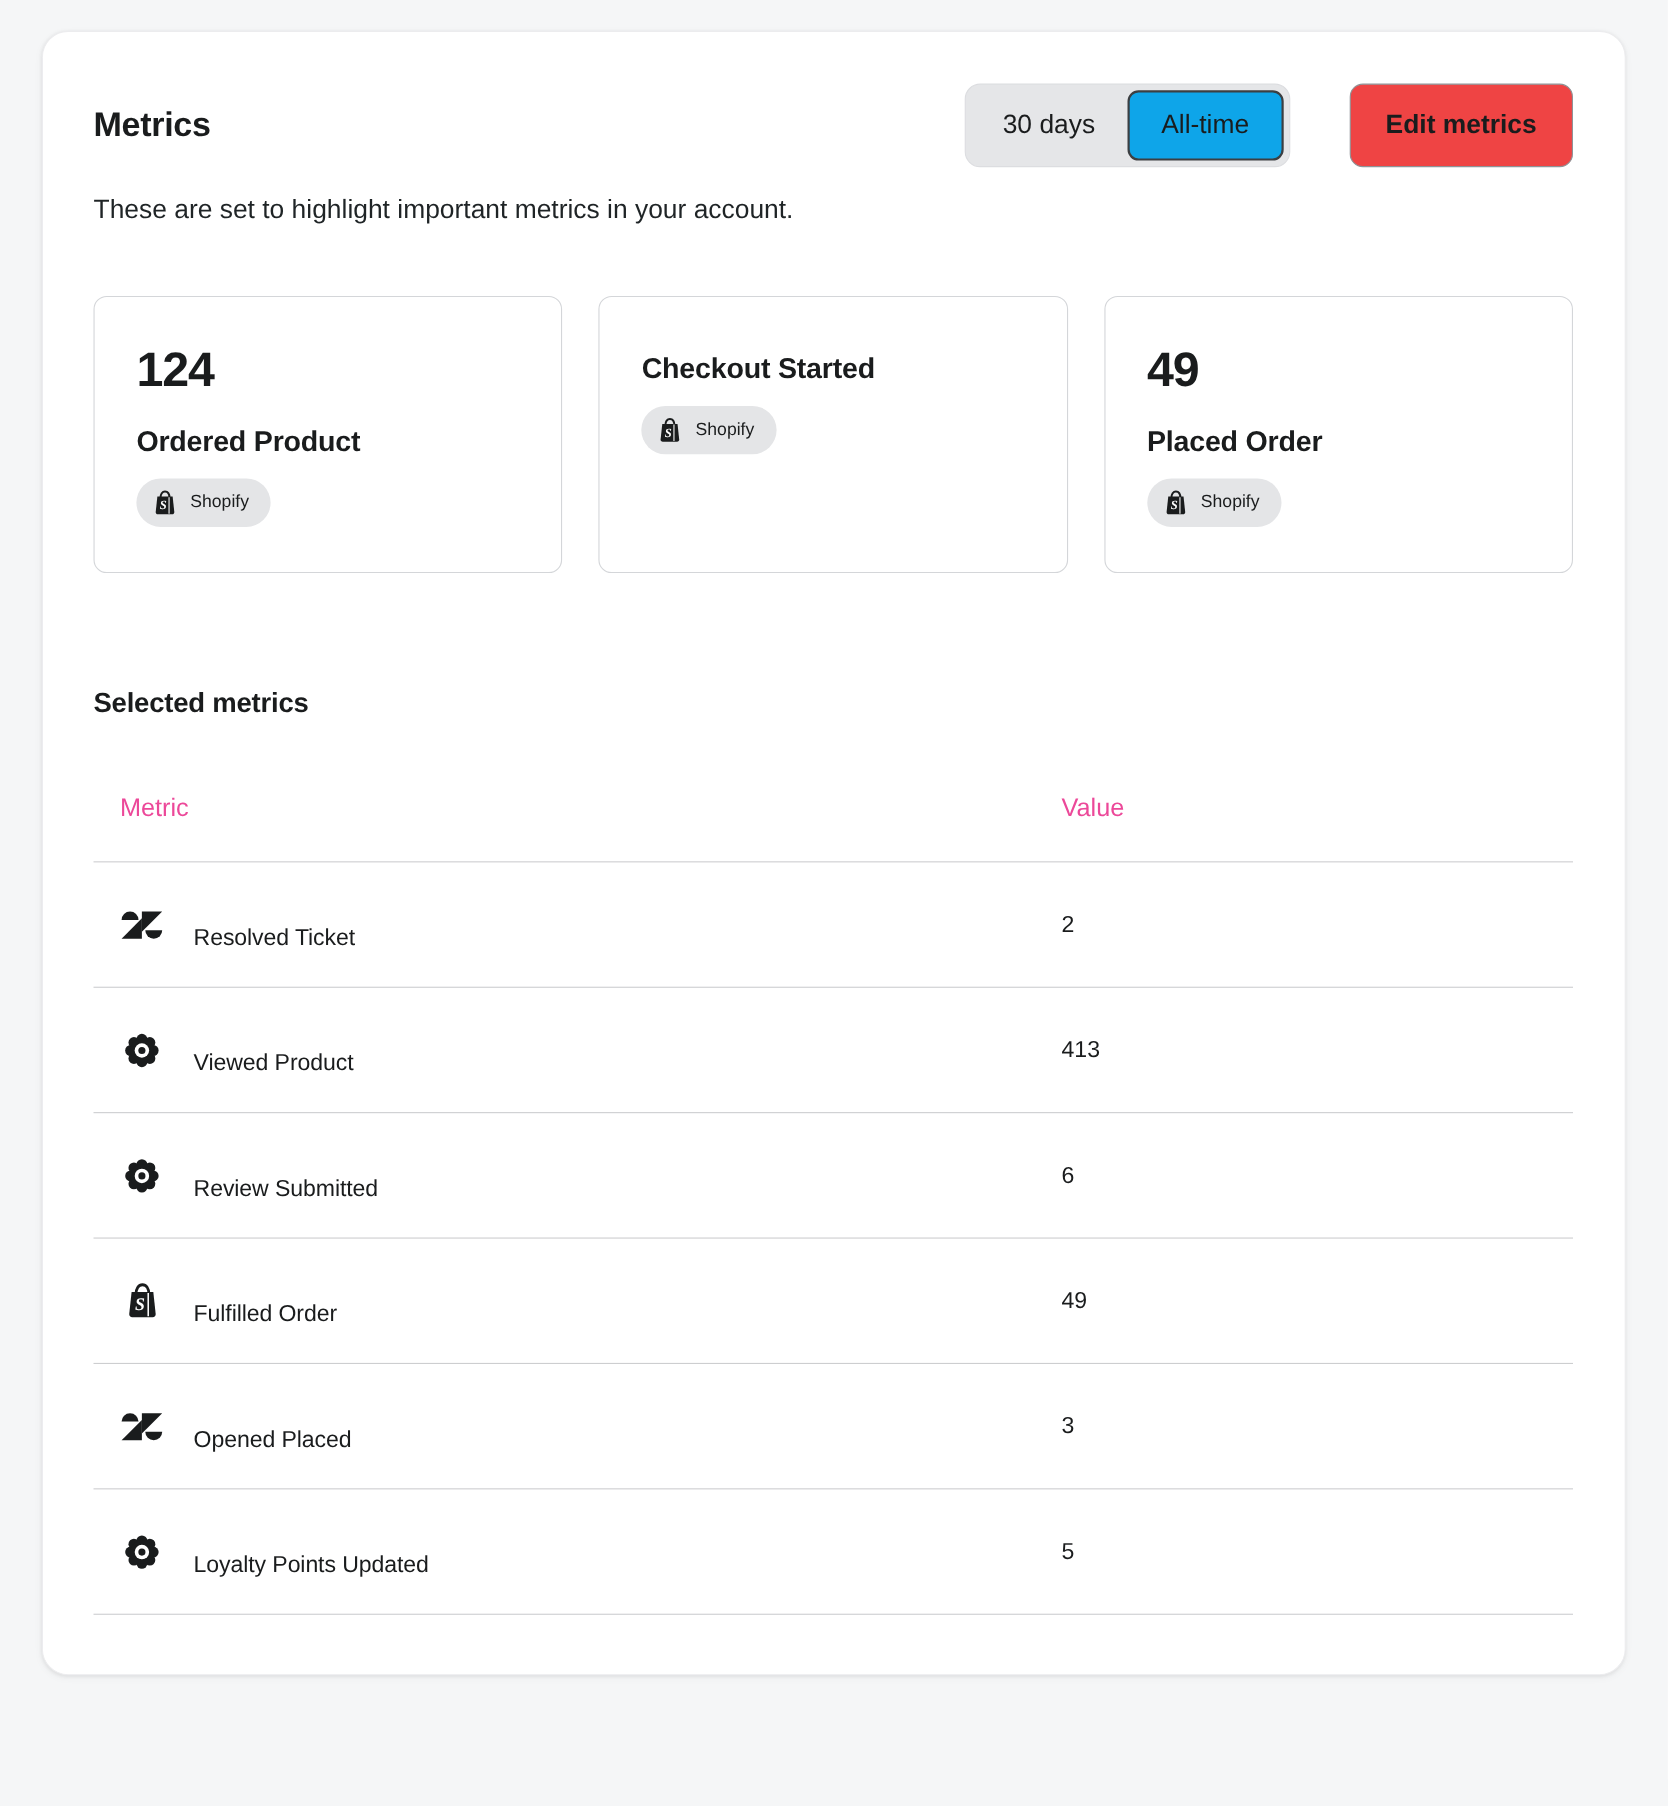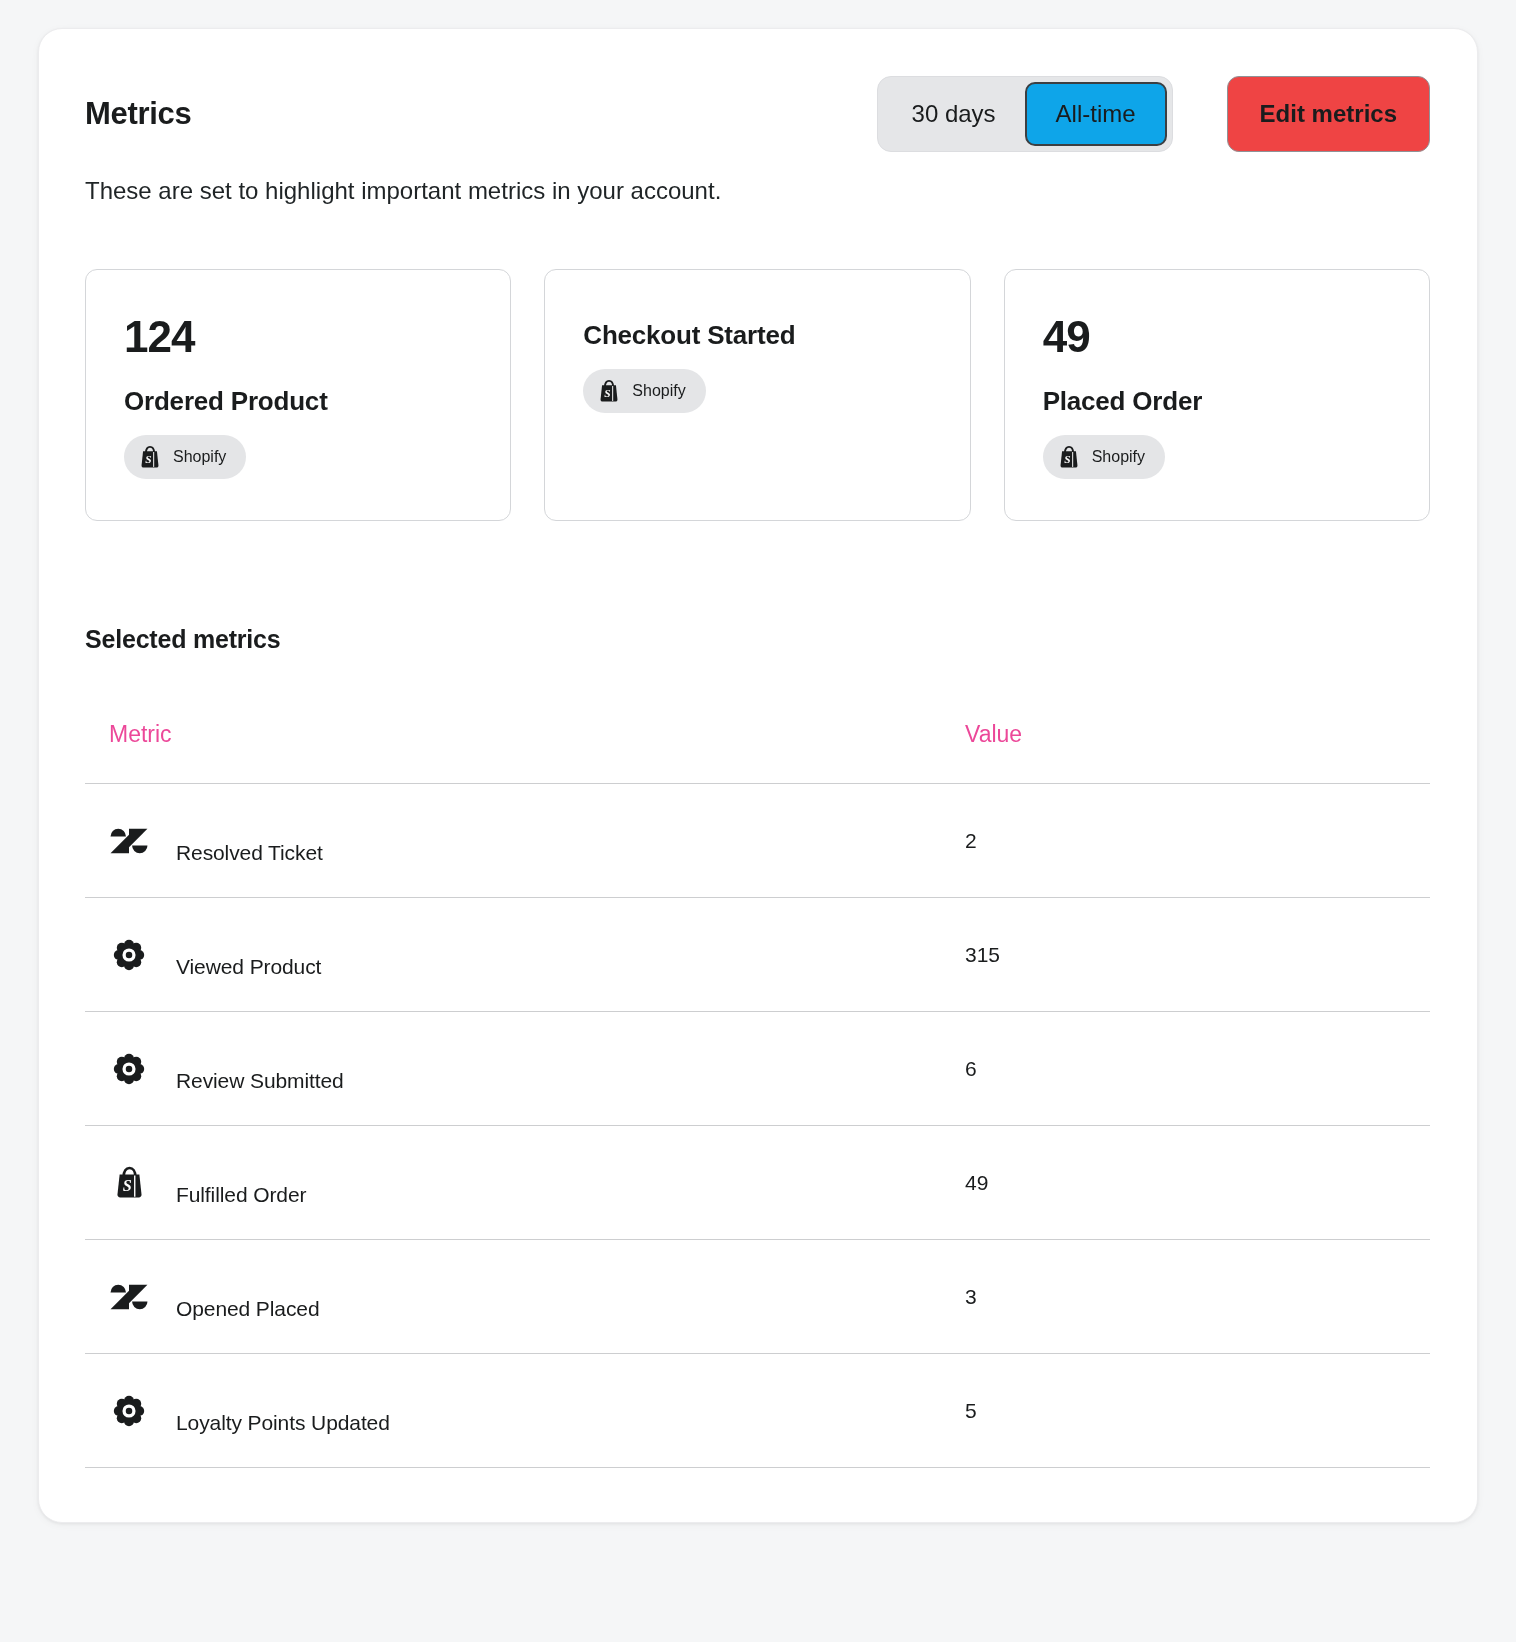--- a/index.html
+++ b/index.html
@@ -242,21 +242,21 @@
 
     <div class="t-row">
       <div class="cell-metric">
         <span class="row-icon">
             <svg width="38" height="38" viewBox="0 0 24 24">
               <use href="#def-gear"></use>
             </svg>
           </span>
         <span class="metric-label">Viewed Product</span>
       </div>
-      <div class="cell-value">315</div>
+      <div class="cell-value">413</div>
     </div>
 
     <div class="t-row">
       <div class="cell-metric">
         <span class="row-icon">
             <svg width="38" height="38" viewBox="0 0 24 24">
               <use href="#def-gear"></use>
             </svg>
           </span>
         <span class="metric-label">Review Submitted</span>

